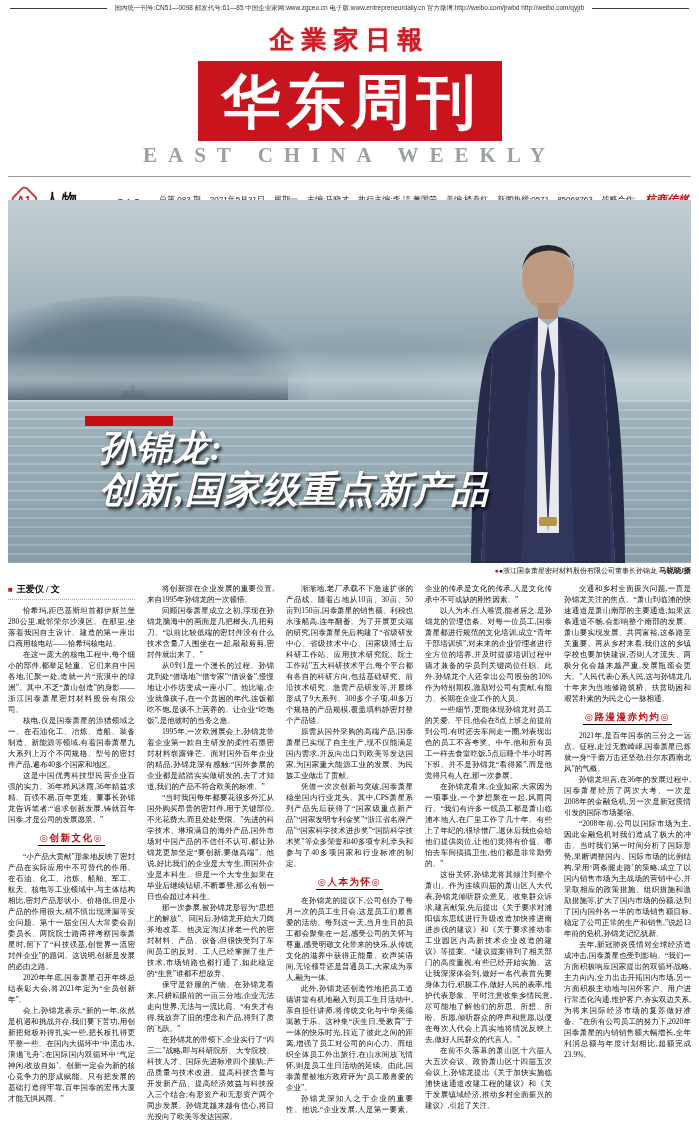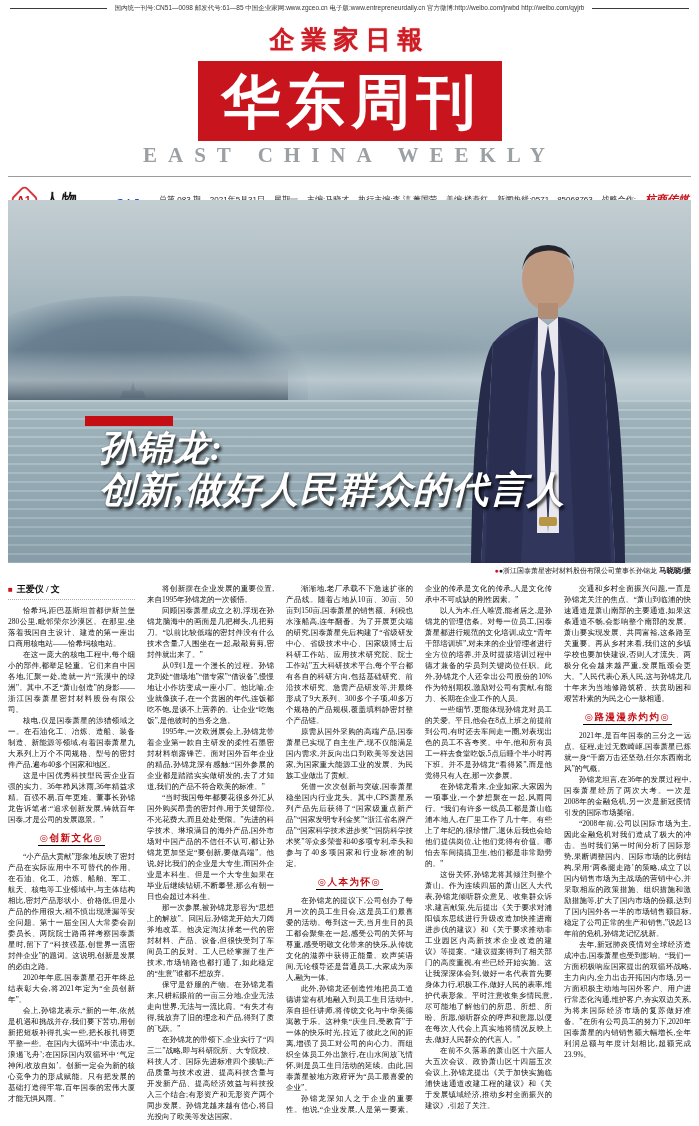--- a/index.html
+++ b/index.html
@@ -134,21 +134,21 @@
       <path d="M105 84 L60 110 L52 330 L88 330 L96 150 Z" fill="#2a2f52"></path>
       <path d="M125 84 L170 110 L178 330 L142 330 L134 150 Z" fill="#2a2f52"></path>
       <rect x="106" y="284" width="18" height="9" rx="2" fill="#b99546"></rect>
       <path d="M48 330 L60 110 Q40 140 38 330 Z" fill="#262b4a"></path>
       <path d="M182 330 L170 110 Q190 140 192 330 Z" fill="#262b4a"></path>
     </svg>
 
     <div class="kicker-bar" style="background: rgb(197, 14, 19);"></div>
     <div class="hero-title">
       <div class="l1">孙锦龙:</div>
-      <div class="l2">创新,做好人民群众的代言人</div>
+      <div class="l2">创新,国家级重点新产品</div>
     </div>
   </div>
 
   <div class="caption">
     <span class="dot">●</span><span>●浙江国泰萧星密封材料股份有限公司董事长孙锦龙</span>&nbsp;<b>马晓晓/摄</b>
   </div>
 
   <div class="article-body">
     <div class="byline"><span class="sq">■</span><span>王爱仪 / 文</span></div>
   <p>恰希玛,距巴基斯坦首都伊斯兰堡280公里,毗邻荣尔沙漠区。在那里,坐落着我国自主设计、建造的第一座出口商用核电站——恰希玛核电站。</p>

